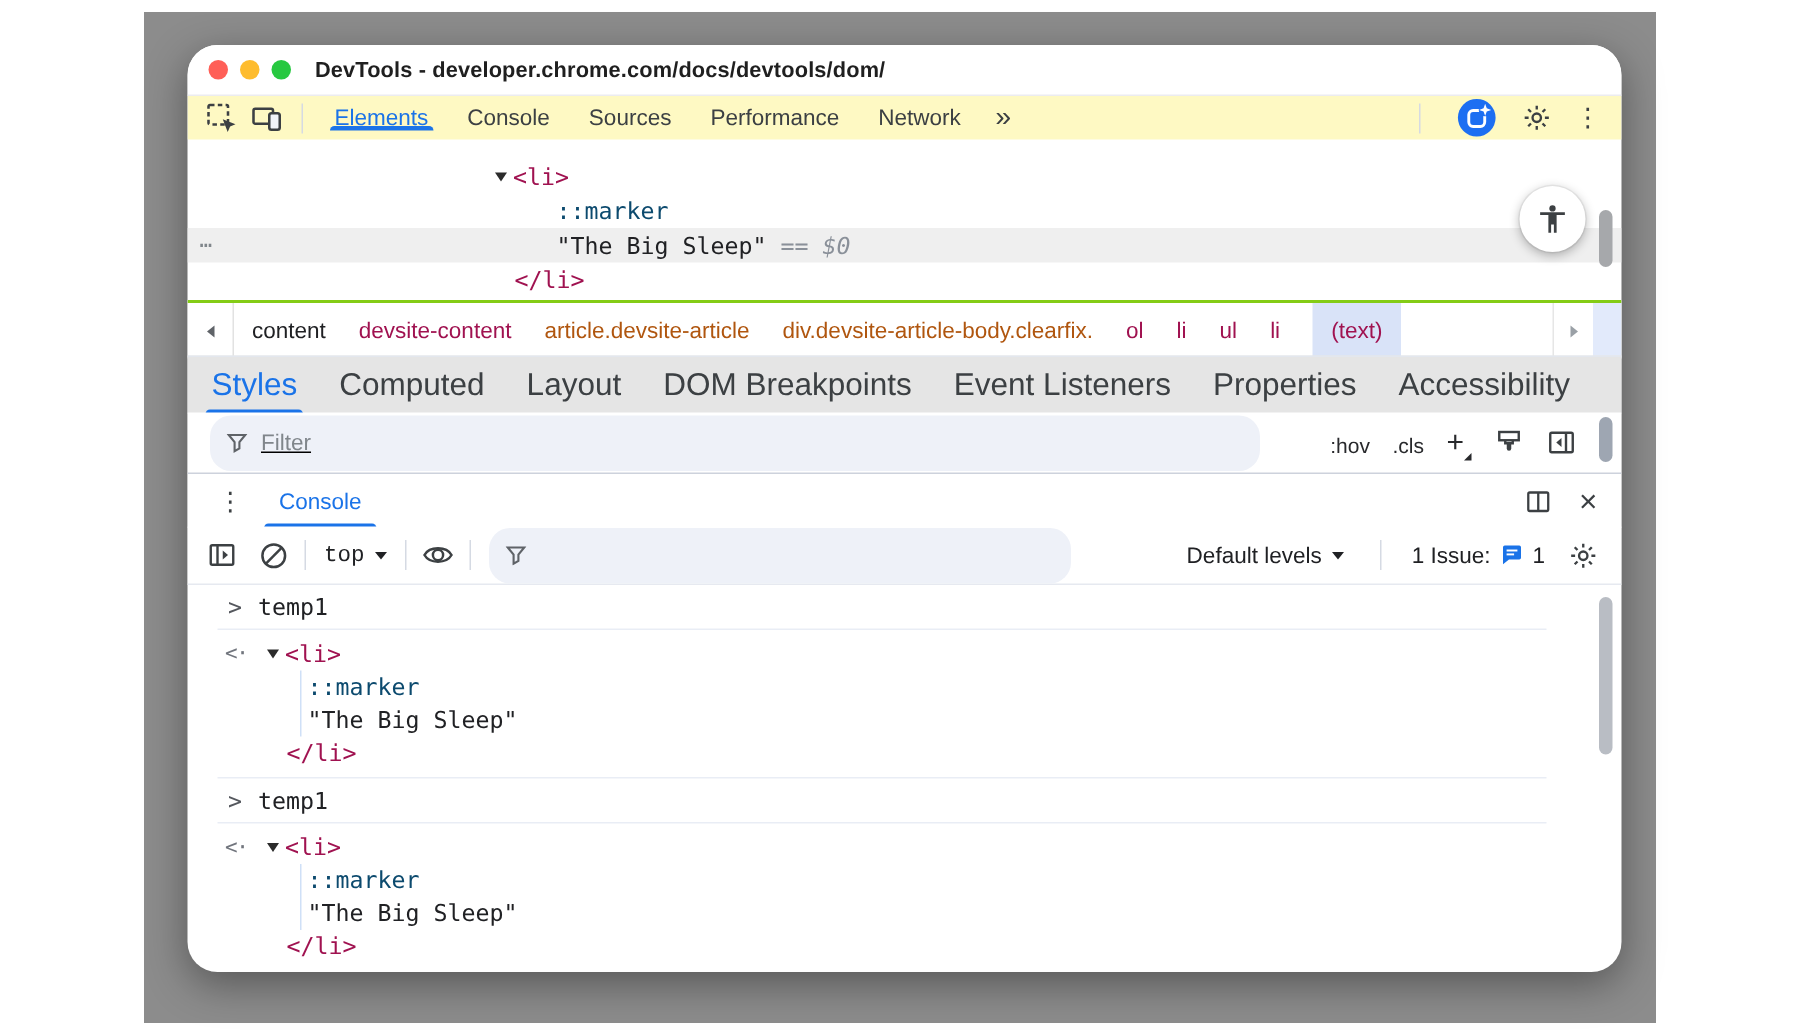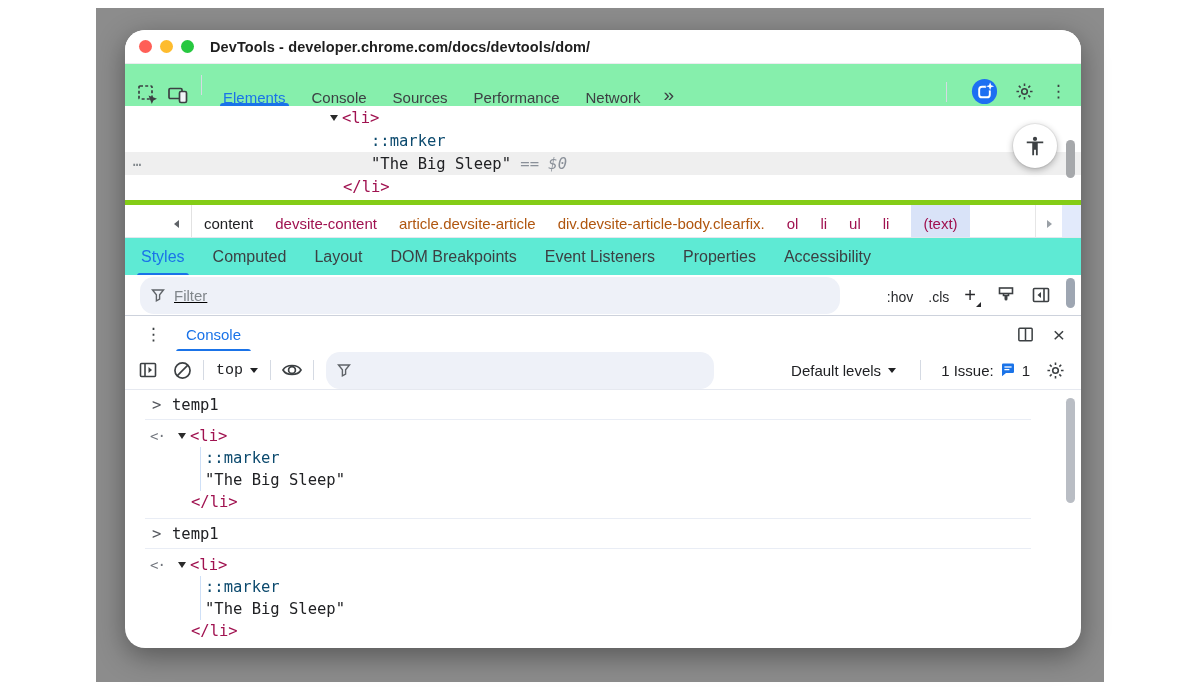--- a/index.html
+++ b/index.html
@@ -10,21 +10,21 @@
           border-radius:20px;box-shadow:0 8px 28px rgba(0,0,0,.38);overflow:hidden;}
 
   
   .titlebar{height:33px;display:flex;align-items:center;background:#fff;border-bottom:1px solid #ececf0;}
   .lights{display:flex;gap:8px;margin-left:14px;}
   .light{width:13px;height:13px;border-radius:50%;}
   .light.red{background:#ff5f57}.light.yellow{background:#febc2e}.light.green{background:#27c840}
   .wtitle{margin-left:16px;font-size:14.5px;font-weight:700;color:#1f1f1f;letter-spacing:.1px;}
 
   
-  .main-toolbar{height:42px;background:#86efac;display:flex;align-items:flex-end;}
+  .main-toolbar{height:29px;background:#fef9c3;display:flex;align-items:center;}
   .tb-icon{display:flex;align-items:center;justify-content:center;width:30px;cursor:pointer;}
   .tb-icon:first-child{margin-left:8px;}
   .vdiv{width:1px;height:20px;background:#d5dae3;align-self:center;margin:0 8px;}
   .tab{font-size:15px;color:#3c4043;padding:0 13px;display:flex;align-items:center;position:relative;cursor:pointer;}
   .tab.active{color:#1a73e8;font-weight:500;}
   .tab.active::after{content:"";position:absolute;left:10px;right:10px;bottom:0;height:3px;
                      background:#1a73e8;border-radius:3px 3px 0 0;}
   .more-tabs{font-size:19px;color:#3c4043;display:flex;align-items:center;padding:0 10px;cursor:pointer;}
   .tb-right{margin-left:auto;display:flex;align-items:center;gap:15px;margin-right:14px;}
 
@@ -42,41 +42,41 @@
   .tri-down{width:0;height:0;border-left:4.5px solid transparent;border-right:4.5px solid transparent;
             border-top:6px solid #2b2b2b;display:inline-block;margin-right:4px;flex:none;}
   .fab{position:absolute;left:888px;top:94px;width:44px;height:44px;border-radius:50%;background:#fff;
        box-shadow:0 0 0 1px rgba(0,0,0,.05),0 2px 7px rgba(0,0,0,.3);display:flex;align-items:center;
        justify-content:center;cursor:pointer;z-index:5;}
   .scroll-thumb{position:absolute;border-radius:5px;}
   .etree-thumb{left:941px;top:110px;width:9px;height:38px;background:#a6a8ab;}
 
   
   .crumbbar{position:absolute;top:170px;height:37px;left:0;right:0;background:#fff;
-            border-top:5px solid #84cc16;display:flex;align-items:stretch;font-size:15px;padding-left:36px;}
+            border-top:2px solid #84cc16;display:flex;align-items:stretch;font-size:15px;}
   .crumb-back{width:30px;display:flex;align-items:center;justify-content:center;
               border-right:1px solid #e2e2e2;cursor:pointer;flex:none;}
   .tri-left{width:0;height:0;border-top:4.5px solid transparent;border-bottom:4.5px solid transparent;
             border-right:5.5px solid #5f6368;}
   .tri-right{width:0;height:0;border-top:4.5px solid transparent;border-bottom:4.5px solid transparent;
              border-left:5.5px solid #9aa0a6;}
   .crumbs{display:flex;align-items:center;gap:22px;padding-left:12px;overflow:hidden;}
   .crumb{cursor:pointer;white-space:nowrap;}
   .crumb.plain{color:#202124;}
   .crumb.ctag{color:#a01250;}
   .crumb.cclass{color:#b0560f;}
   .crumb.selected{color:#a01250;background:#d9e3f8;align-self:stretch;display:flex;align-items:center;
                   padding:0 12px;}
   .crumb-fwd{margin-left:auto;width:26px;display:flex;align-items:center;justify-content:center;
              border-left:1px solid #e6e6e6;cursor:pointer;flex:none;}
   .crumb-scrollcol{width:19px;background:#e2eafb;flex:none;}
 
   
-  .stabs{position:absolute;top:207px;height:38px;left:0;right:0;background:#5eead4;
-         border-top:1px solid #e3e7ee;display:flex;align-items:stretch;padding-left:2px;font-size:16px;}
+  .stabs{position:absolute;top:207px;height:38px;left:0;right:0;background:#e5e5e5;
+         border-top:1px solid #e3e7ee;display:flex;align-items:stretch;padding-left:2px;font-size:21px;}
   .stab{padding:0 14px;display:flex;align-items:center;color:#3c4043;position:relative;cursor:pointer;}
   .stab.active{color:#1a73e8;font-weight:500;}
   .stab.active::after{content:"";position:absolute;left:10px;right:10px;bottom:0;height:3px;
                       background:#1a73e8;border-radius:3px 3px 0 0;}
 
   
   .sfilter{position:absolute;top:245px;height:40px;left:0;right:0;background:#fff;
            display:flex;align-items:center;}
   .pill{height:37px;border-radius:14px;background:#eef1f8;display:flex;align-items:center;
         padding:0 11px;gap:9px;text-decoration:underline;}

